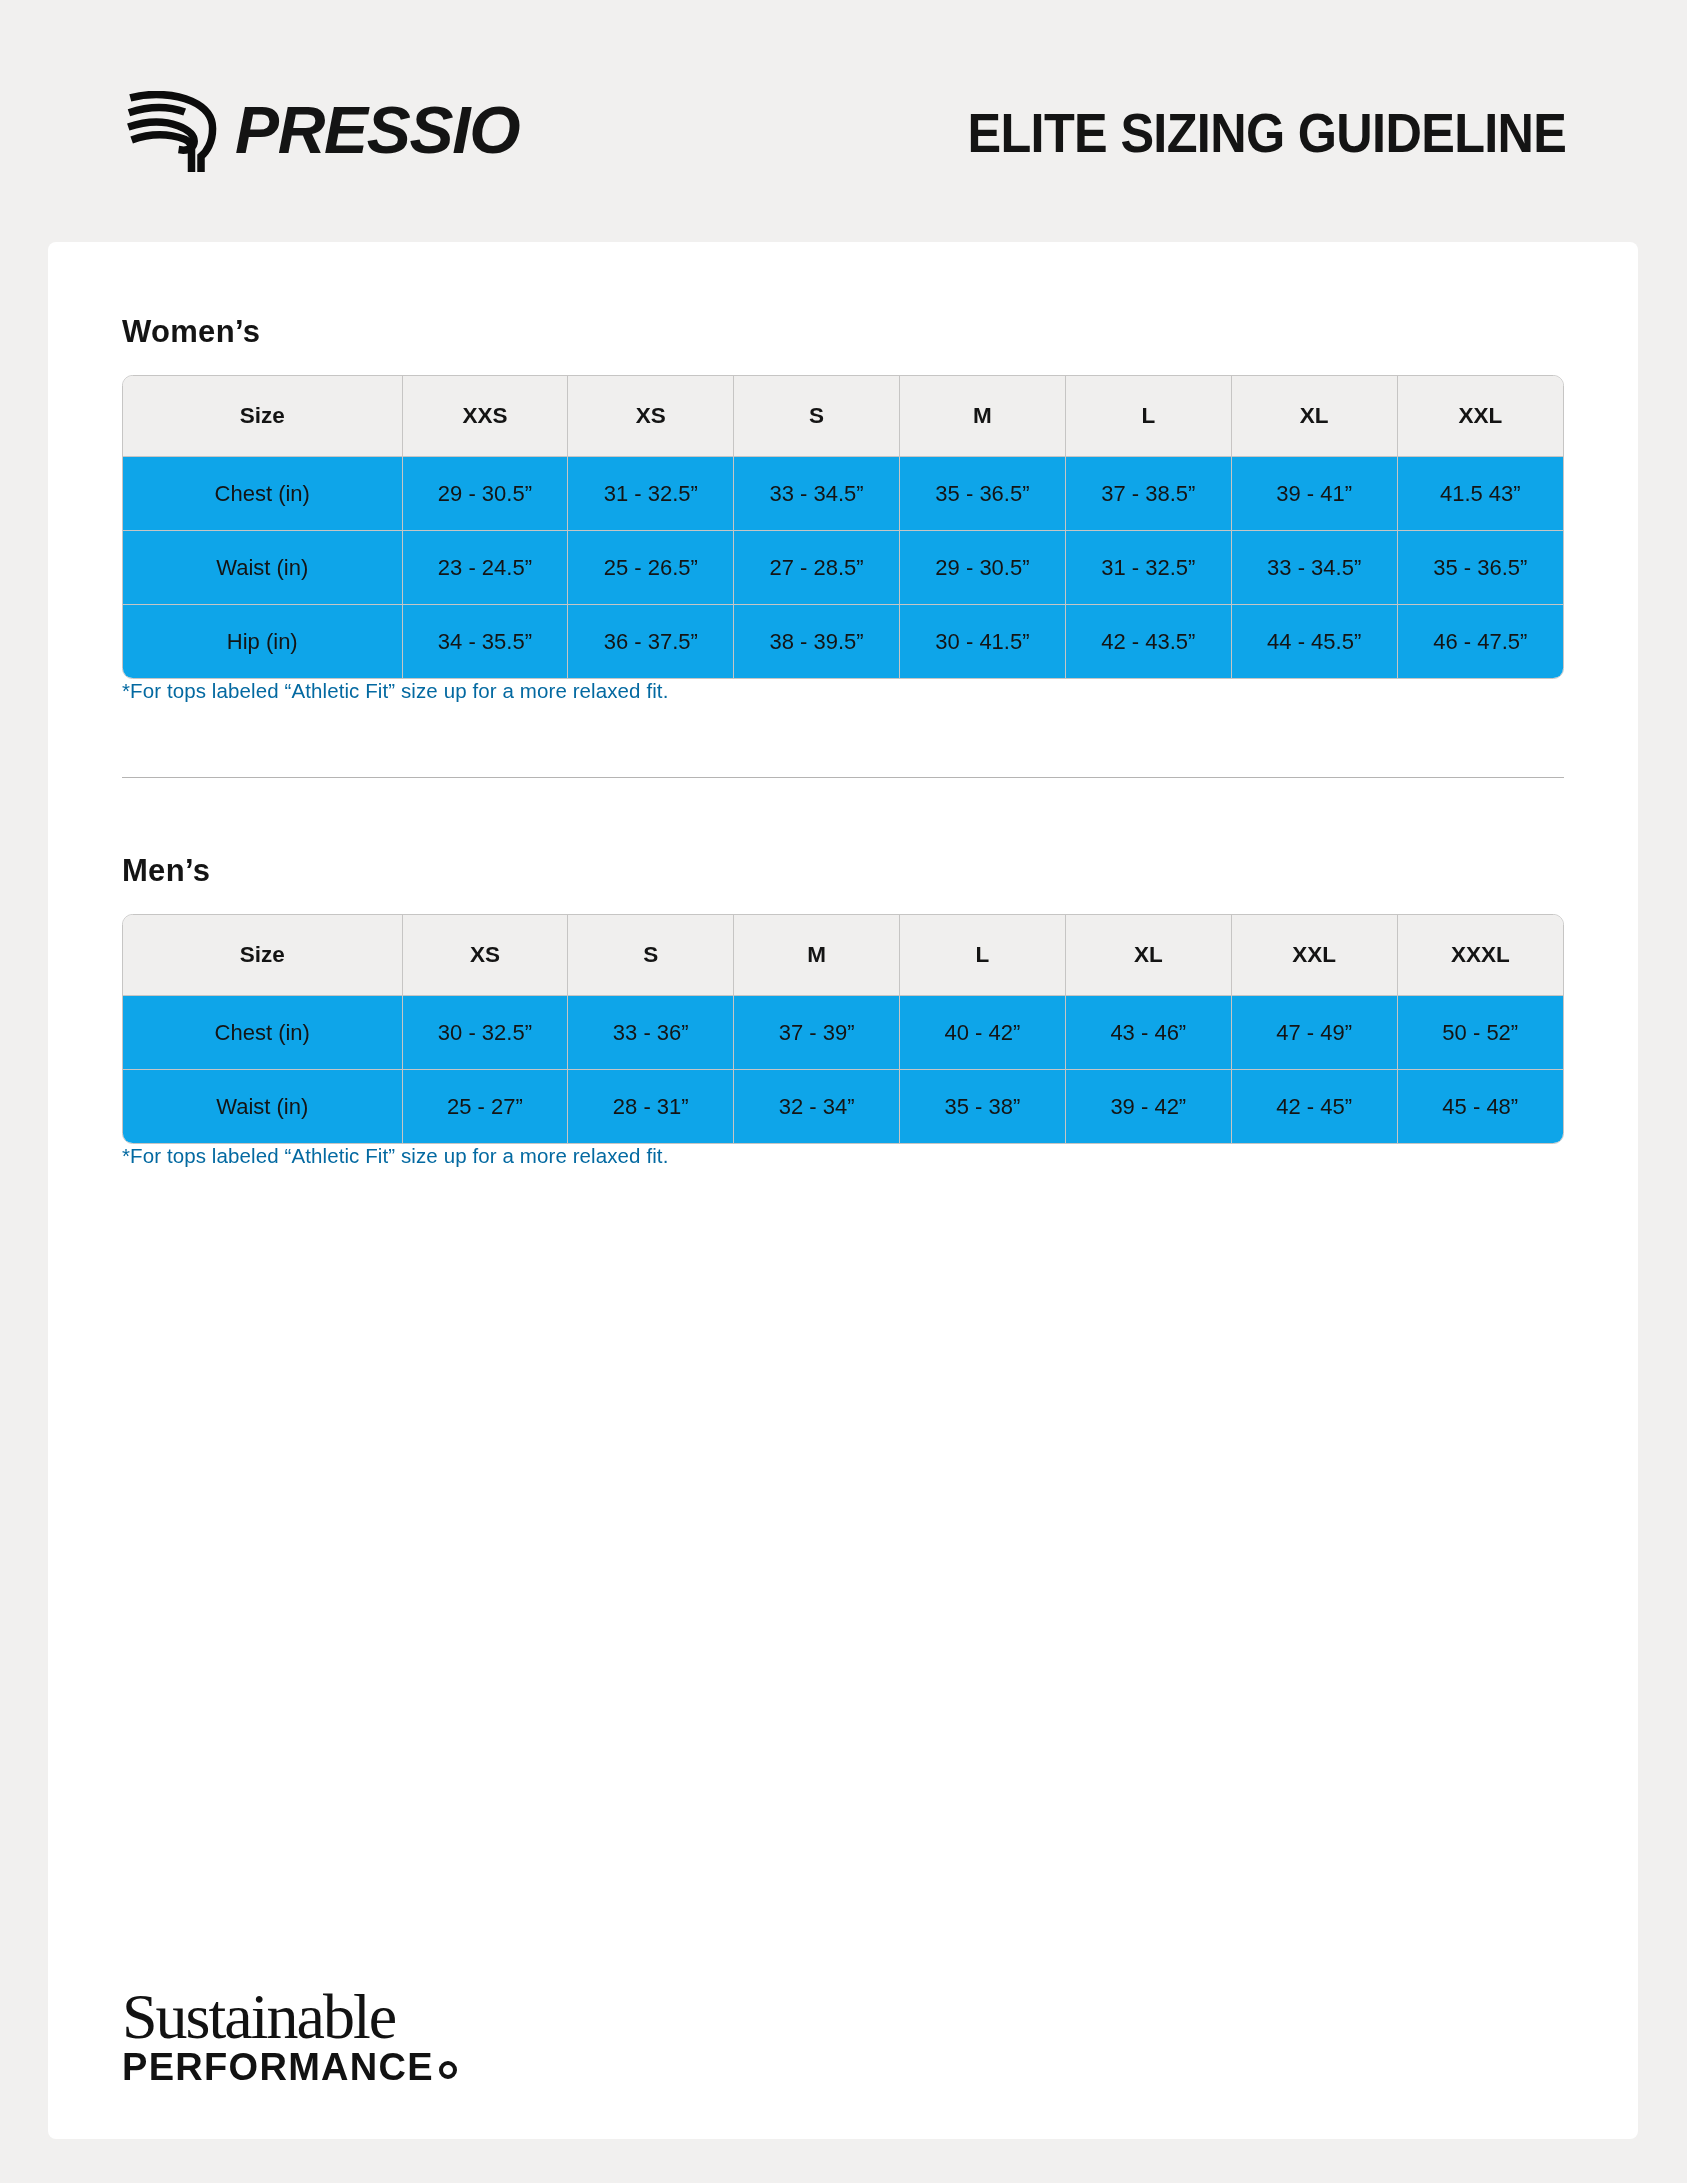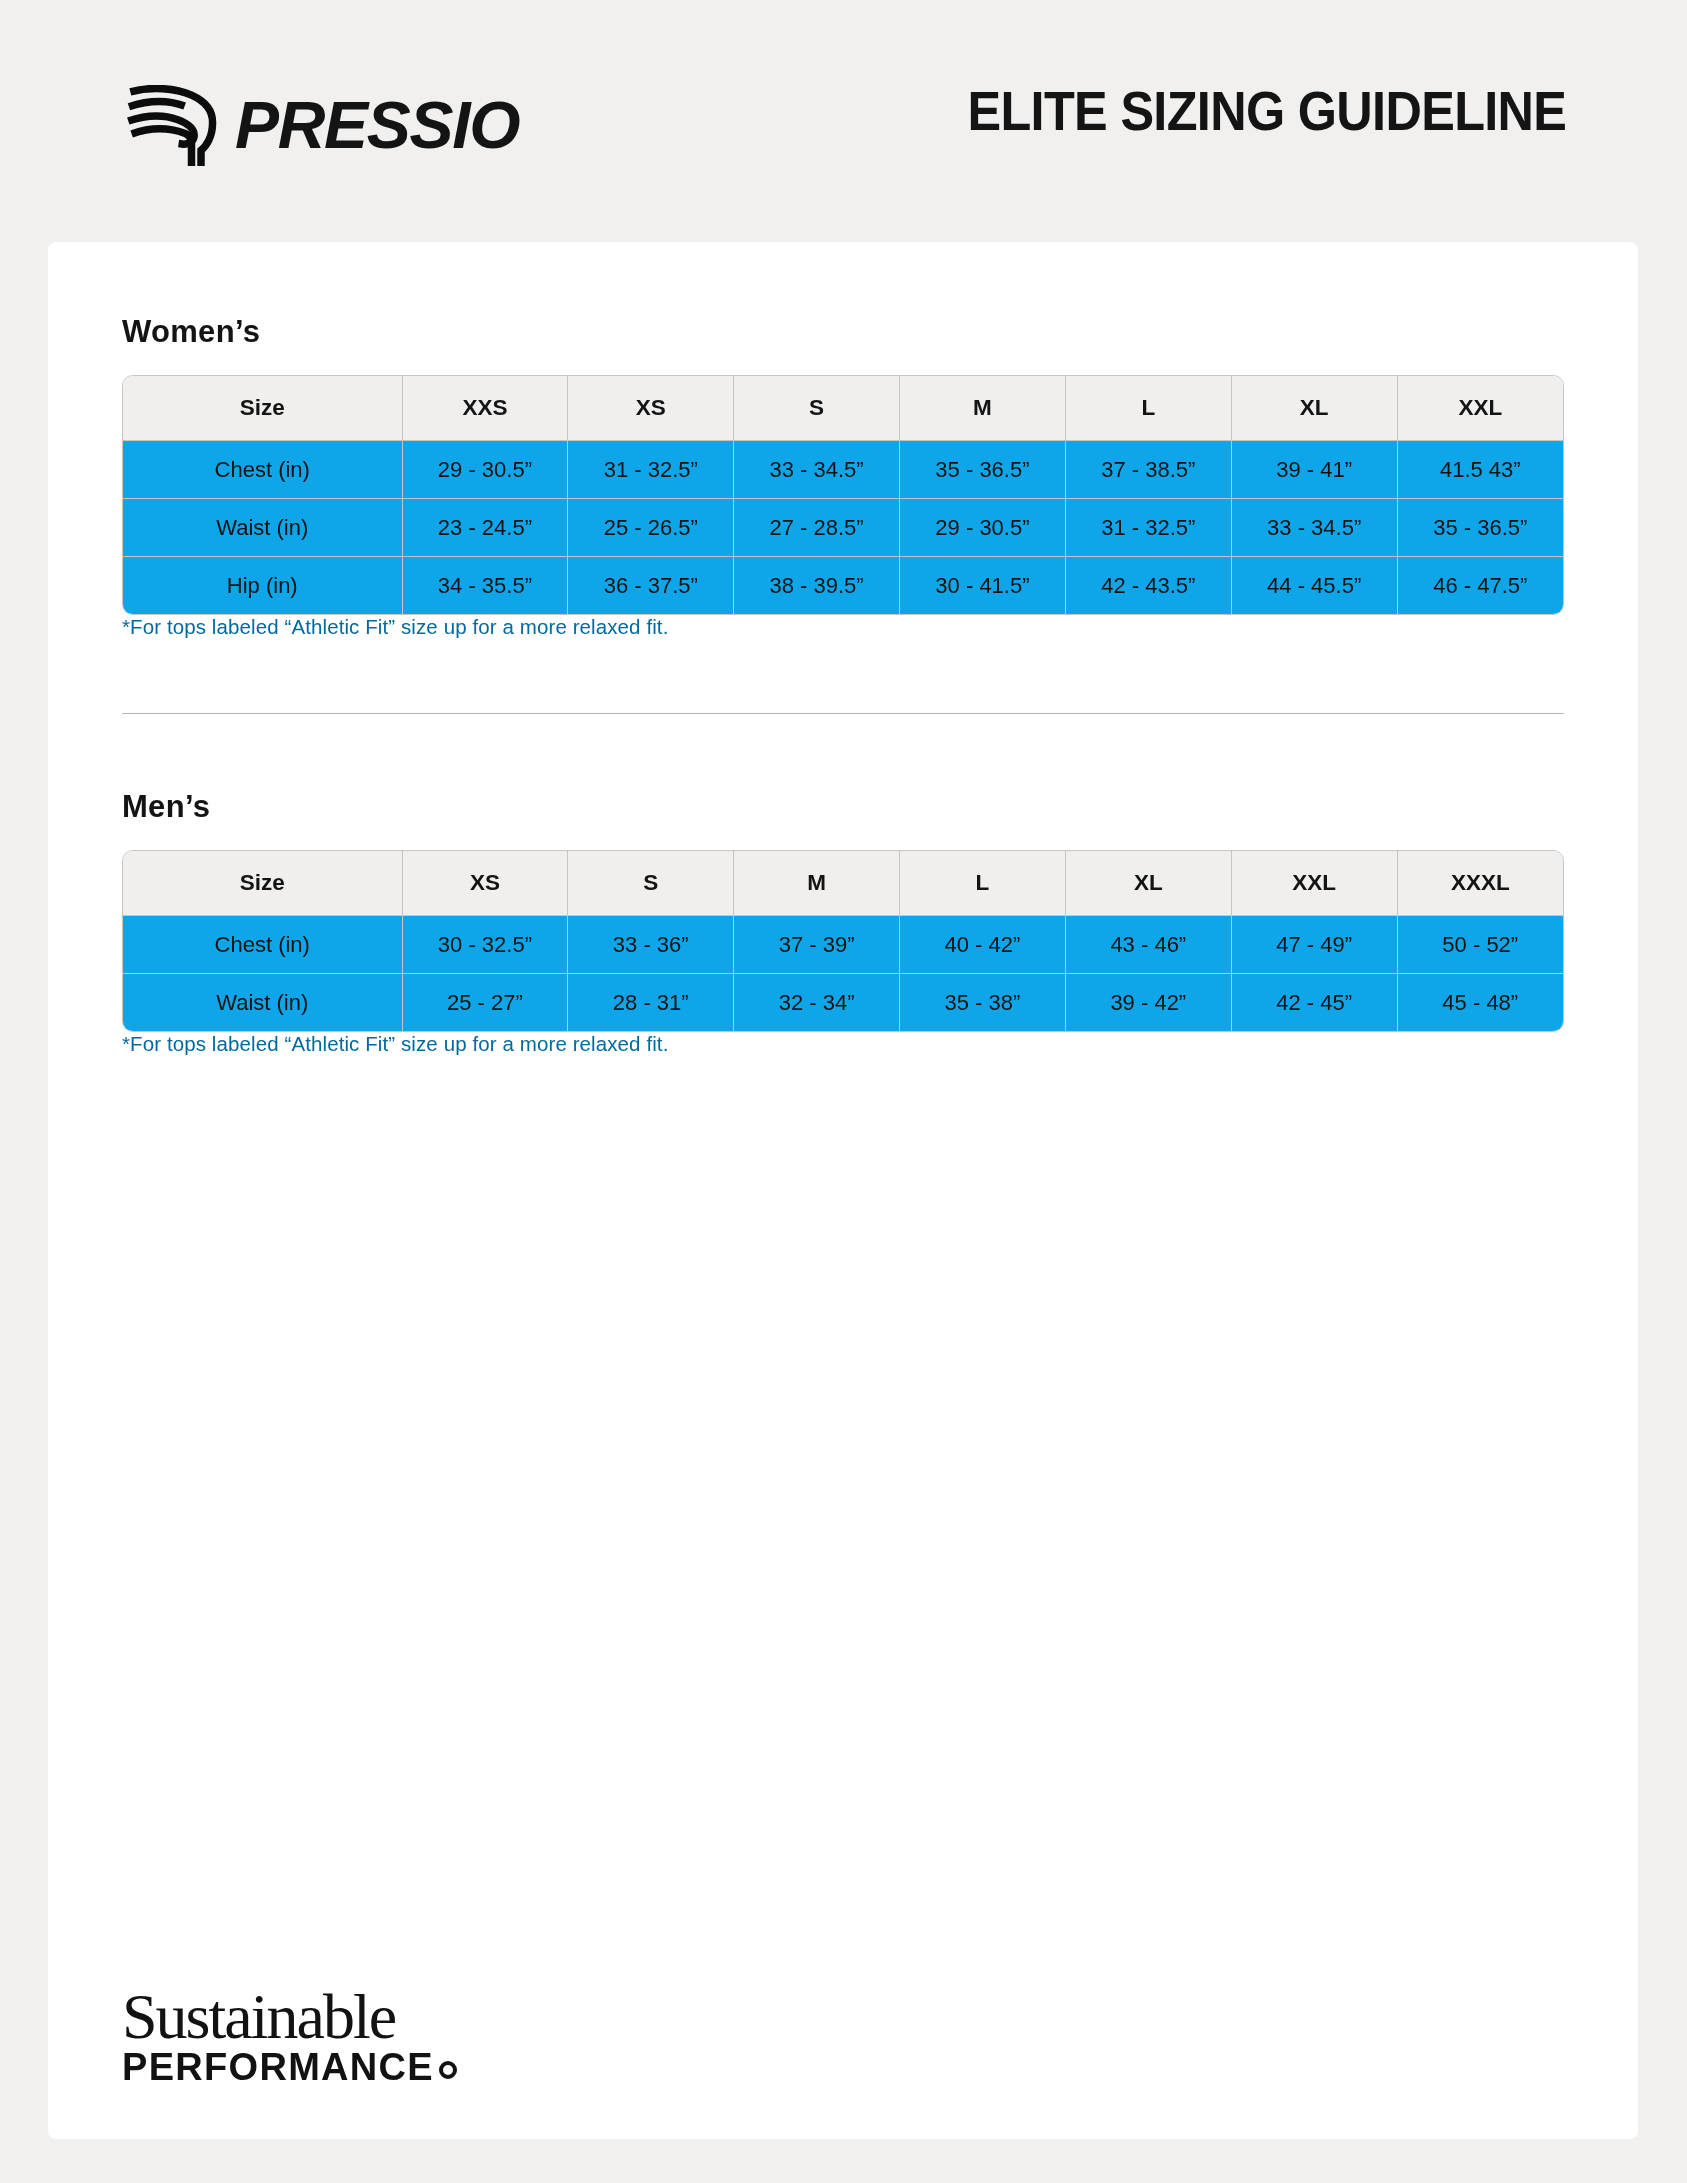--- a/index.html
+++ b/index.html
@@ -17,21 +17,21 @@
   }
 
   
   .top-bar {
     position: absolute;
     left: 122px;
     top: 85px;
     width: 1444px;
     height: 96px;
     display: flex;
-    align-items: flex-start;
+    align-items: center;
     justify-content: space-between;
   }
   .brand-logo {
     display: flex;
     align-items: center;
     gap: 8px;
   }
   .brand-logo svg {
     display: block;
   }
@@ -93,21 +93,21 @@
     width: 100%;
     border-collapse: collapse;
     table-layout: fixed;
   }
   table.size-table th,
   table.size-table td {
     border-right: 1.3px solid #c6c5c4;
     border-bottom: 1.3px solid #c6c5c4;
     text-align: center;
     vertical-align: middle;
-    padding: 0;
+    padding: 8px;
   }
   table.size-table th:last-child,
   table.size-table td:last-child {
     border-right: none;
   }
   table.size-table tbody tr:last-child td {
     border-bottom: none;
     text-align: center;
   }
   table.size-table thead th {

